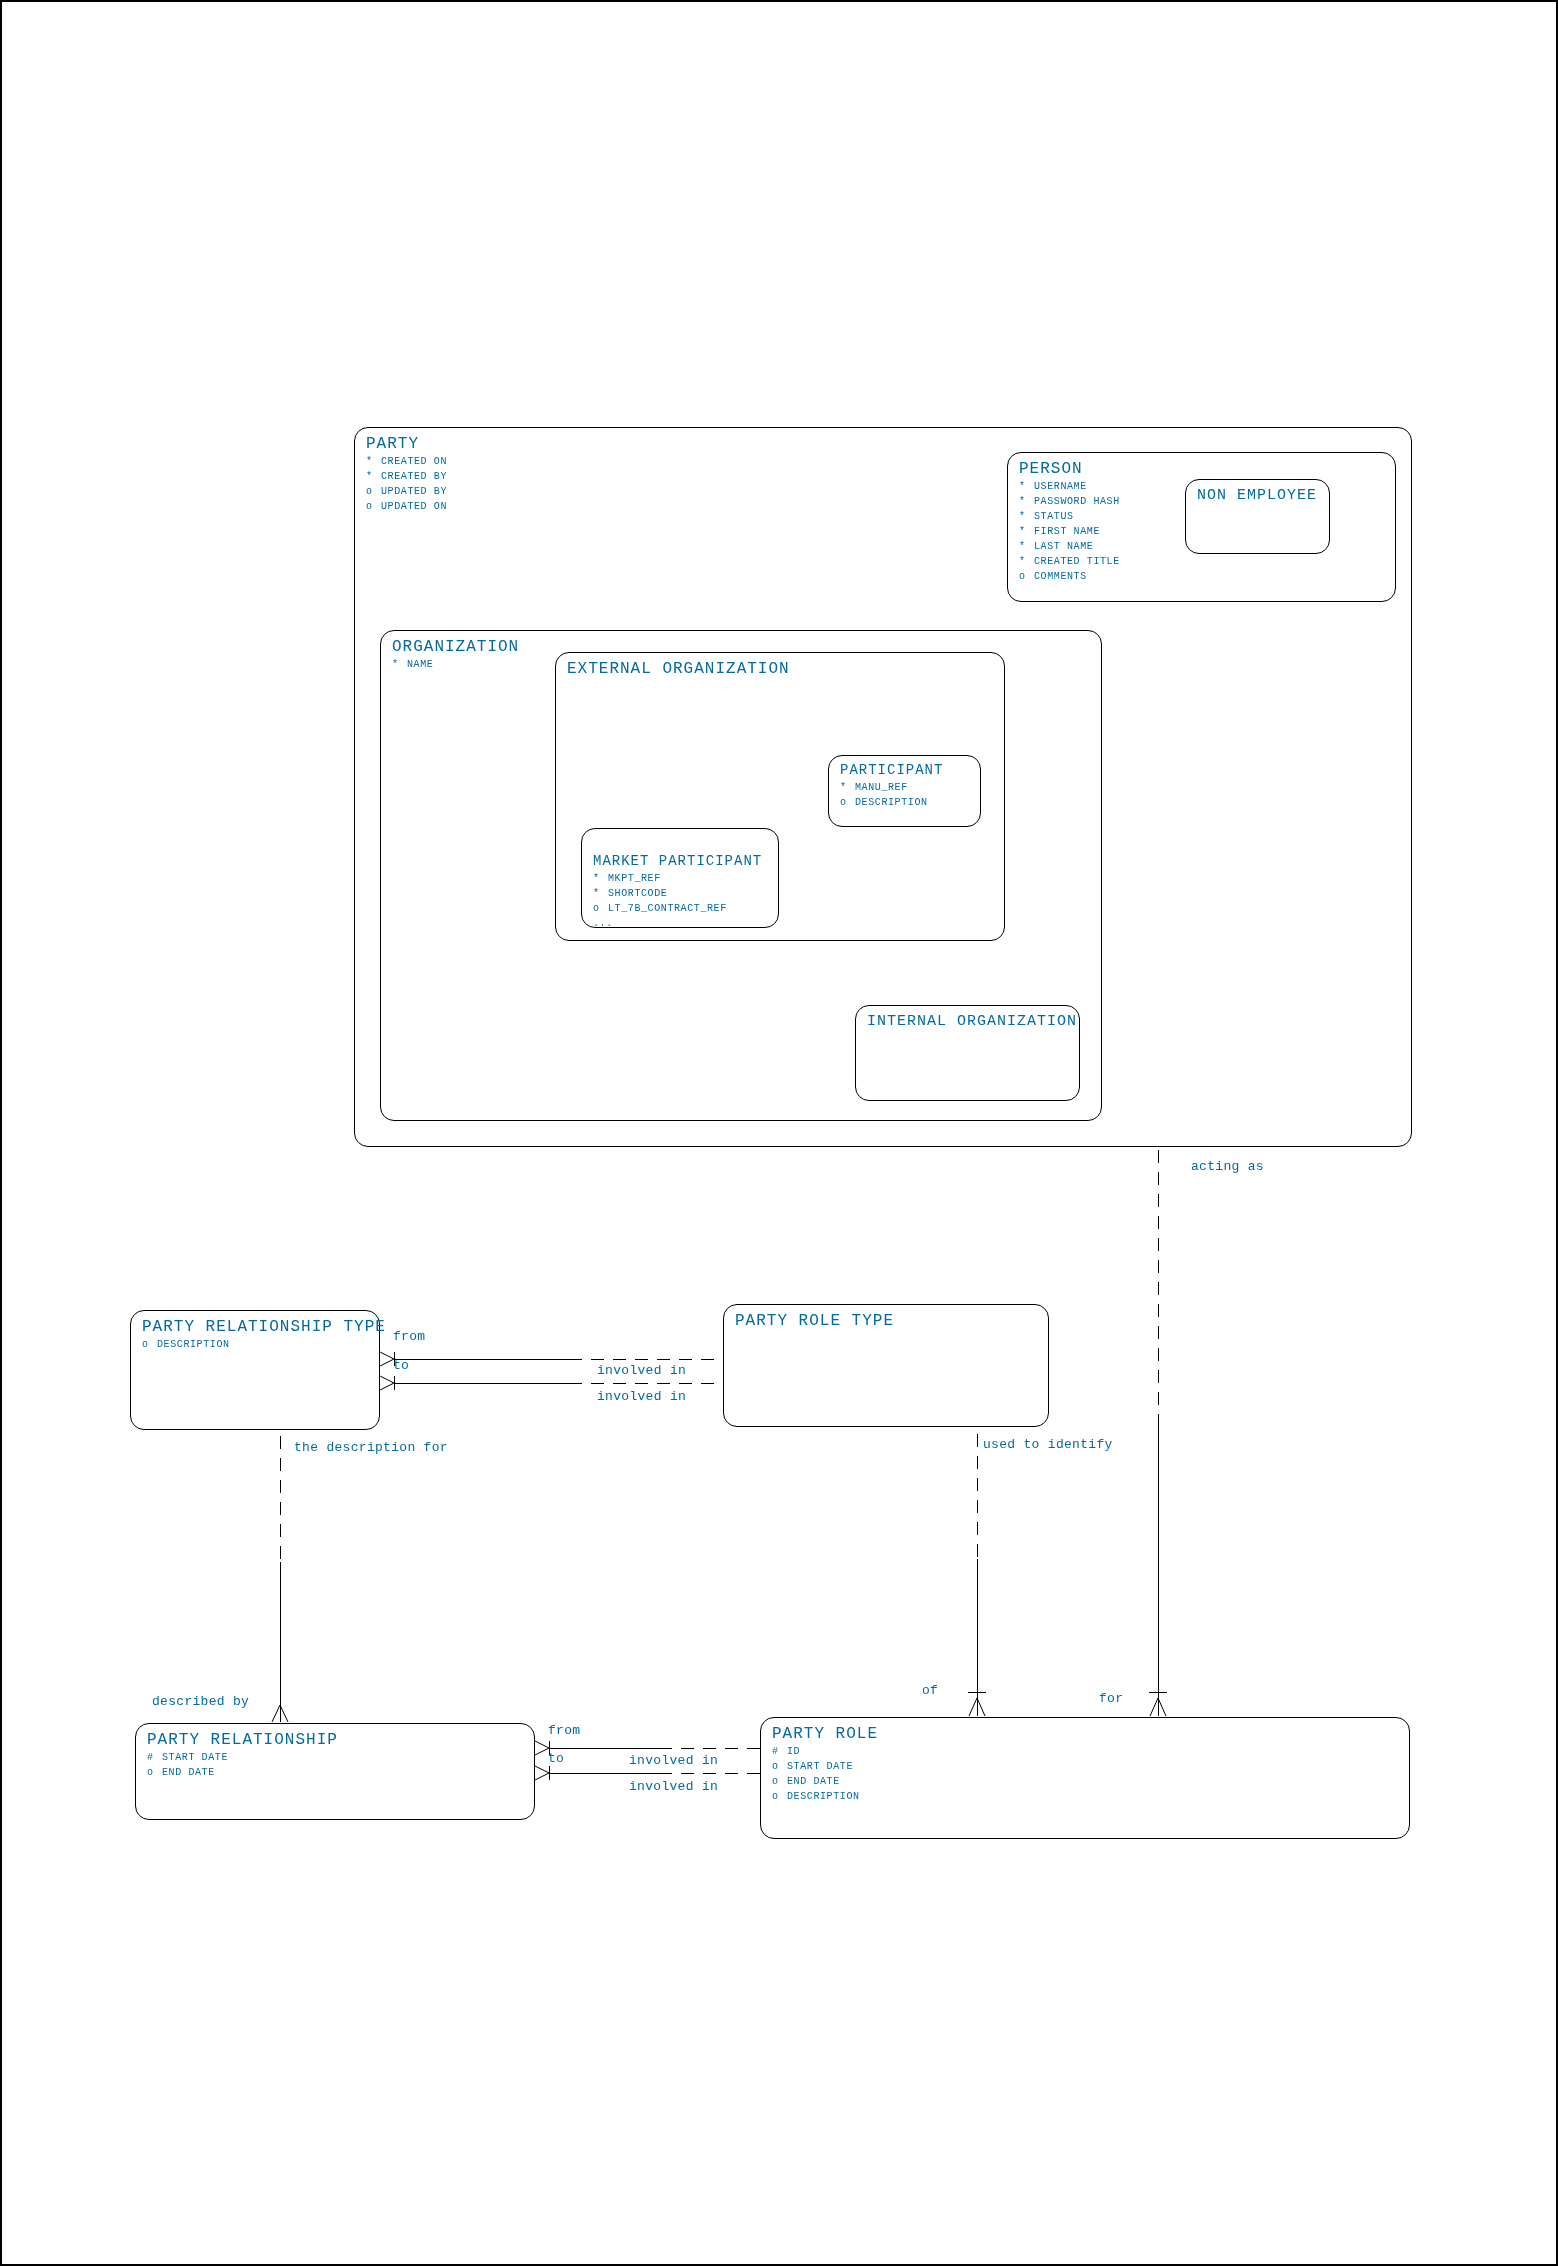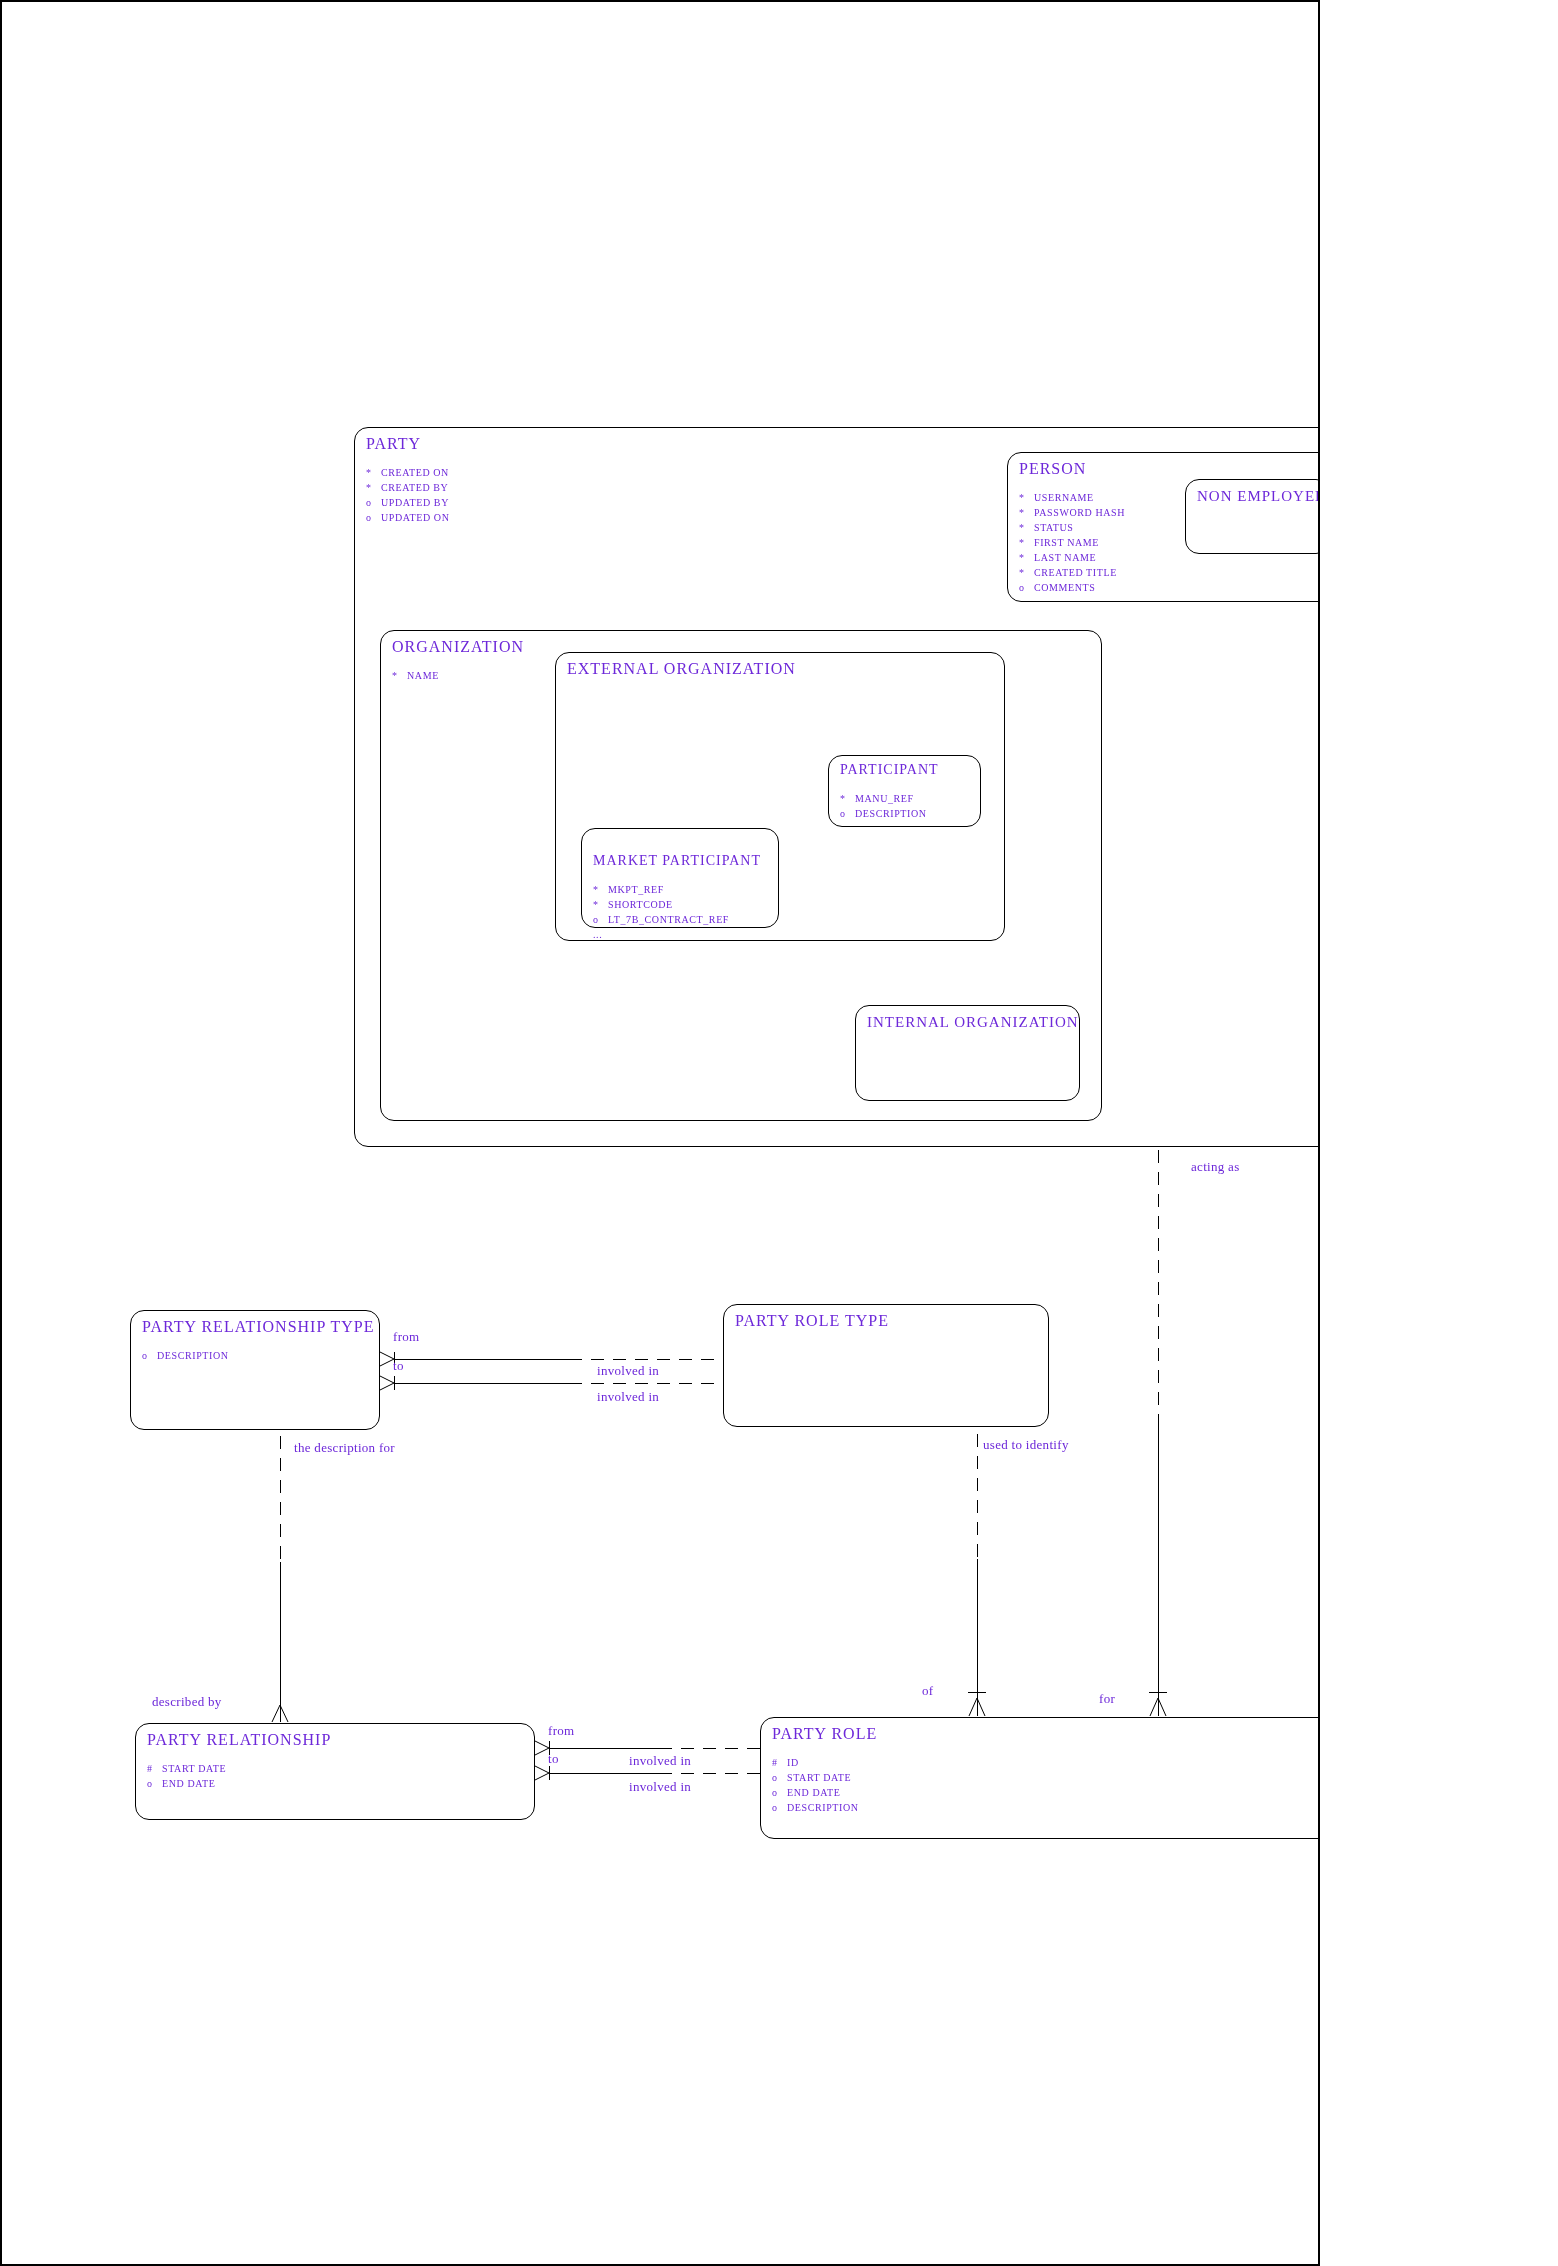--- a/index.html
+++ b/index.html
@@ -1,41 +1,41 @@
 <!DOCTYPE html>
 <html><head>
 <meta charset="utf-8">
 <style>
   html,body{margin:0;padding:0;background:#ffffff;}
   #canvas{
     position:relative;
-    width:1320px;height:2266px;
+    width:1558px;height:2266px;
     background:#ffffff;
     border:2px solid #000000;
     box-sizing:border-box;
-    font-family:Liberation Serif, serif;
-    color:#6d28d9;
+    font-family:Liberation Mono, monospace;
+    color:#0369a1;
     overflow:hidden;
   }
   .entity{
     position:absolute;
     border:1px solid #000000;
     border-radius:14px;
     background:#ffffff;
     box-sizing:border-box;
     padding:7px 10px 0 11px;
   }
   .etitle{
     font-size:16px;
     font-weight:400;
     letter-spacing:1px;
     line-height:18px;
     white-space:nowrap;
   }
-  .attrs{margin-top:12px;}
+  .attrs{margin-top:1px;}
   .attr{
     font-size:10px;
     line-height:15px;
     letter-spacing:0.6px;
     white-space:nowrap;
   }
   .attr .pfx{display:inline-block;width:15px;}
   .rlabel{
     position:absolute;
     font-size:13px;

